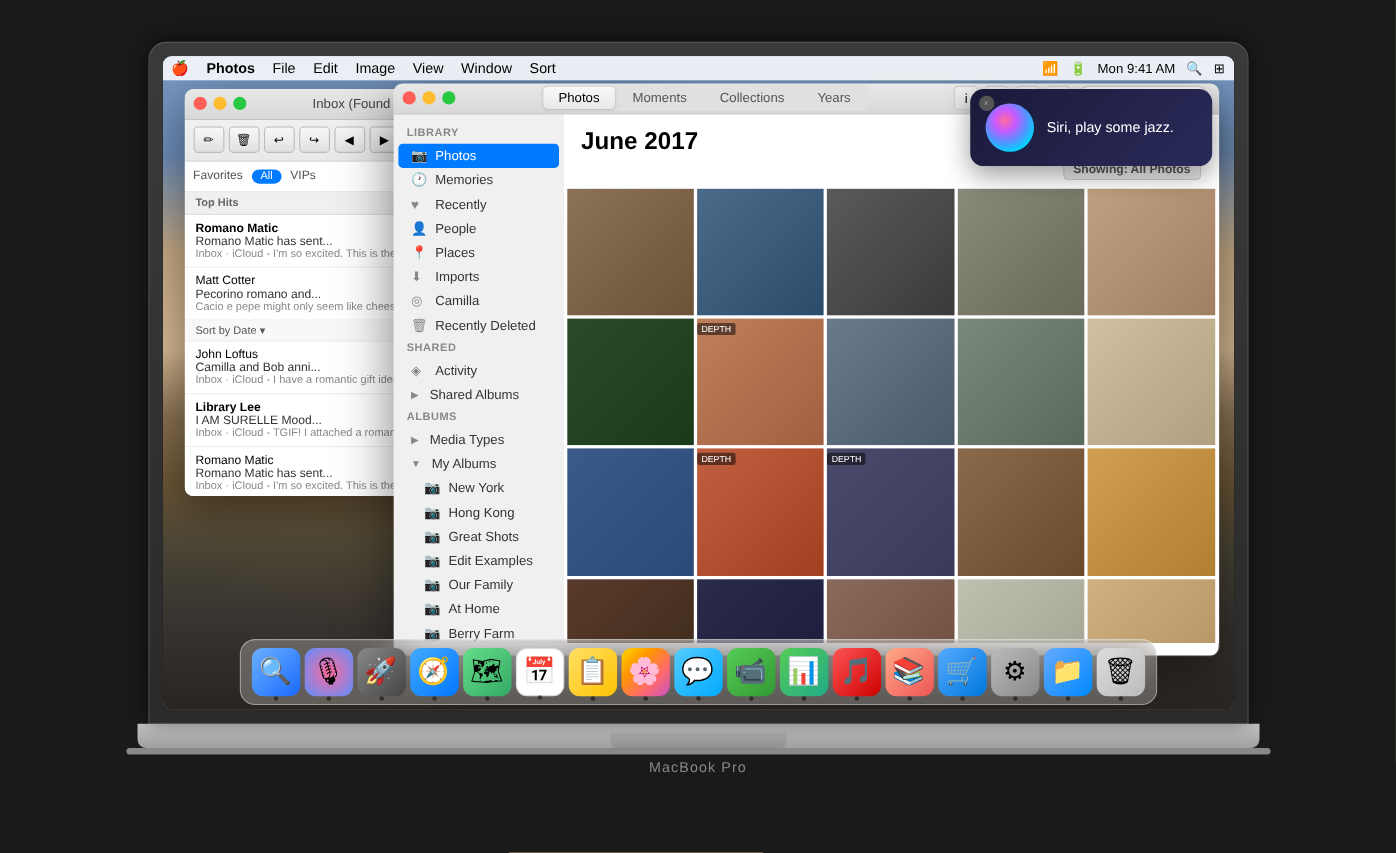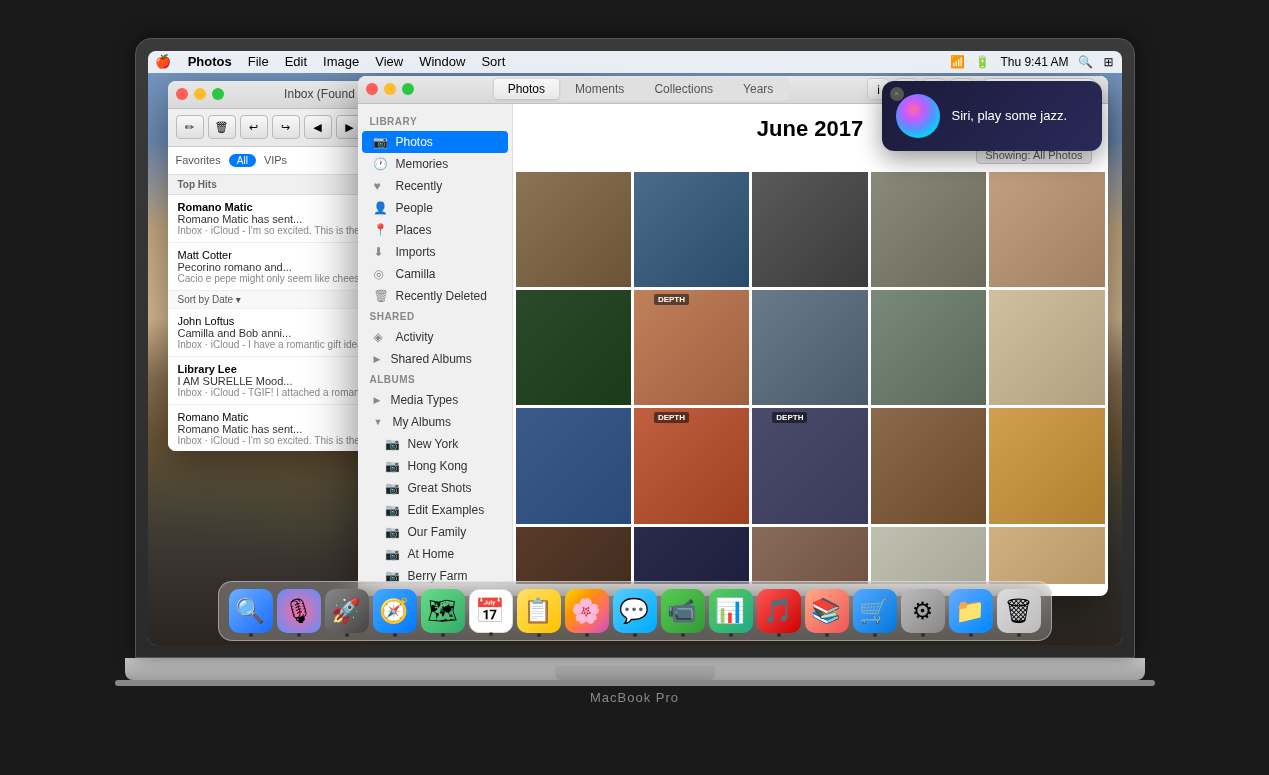--- a/index.html
+++ b/index.html
@@ -425,21 +425,20 @@
     }
 
     .photos-main {
       flex: 1;
       background: #fff;
       overflow-y: auto;
     }
 
     .photos-header {
       padding: 12px 16px 4px;
-      text-align: center;
     }
 
     .photos-title {
       font-size: 22px;
       font-weight: 700;
       color: #000;
     }
 
     .photos-subtitle {
       font-size: 11px;
@@ -455,20 +454,21 @@
     }
 
     .showing-dropdown {
       font-size: 11px;
       color: #555;
       border: 1px solid #ccc;
       border-radius: 4px;
       padding: 2px 8px;
       background: linear-gradient(to bottom, #f8f8f8, #e8e8e8);
       cursor: pointer;
+      font-weight: bold;
     }
 
     .photo-grid {
       display: grid;
       grid-template-columns: repeat(5, 1fr);
       gap: 3px;
       padding: 0 3px 3px;
     }
 
     .photo-cell {
@@ -507,27 +507,26 @@
     .photo-15 { background: linear-gradient(135deg, #d0a050 0%, #b08030 100%); }
     .photo-16 { background: linear-gradient(135deg, #5a3a2a 0%, #3a2a1a 100%); }
     .photo-17 { background: linear-gradient(135deg, #2a2a4a 0%, #1a1a3a 100%); }
     .photo-18 { background: linear-gradient(135deg, #8a6a5a 0%, #6a4a3a 100%); }
     .photo-19 { background: linear-gradient(135deg, #c0c0b0 0%, #a0a090 100%); }
     .photo-20 { background: linear-gradient(135deg, #d0b080 0%, #b09060 100%); }
 
     .depth-badge {
       position: absolute;
       top: 4px;
-      left: 20px;
+      left: 0;
       background: rgba(0,0,0,0.5);
       color: white;
       font-size: 8px;
       padding: 1px 4px;
       border-radius: 2px;
-      font-weight: bold;
     }
 
     
     .siri-notification {
       position: absolute;
       top: 30px;
       right: 20px;
       width: 220px;
       height: 70px;
       background: linear-gradient(135deg, #1a1a3a, #2a2a5a);
@@ -626,21 +625,21 @@
             <span>File</span>
             <span>Edit</span>
             <span>Image</span>
             <span>View</span>
             <span>Window</span>
             <span>Sort</span>
           </div>
           <div class="menubar-right">
             <span>📶</span>
             <span>🔋</span>
-            <span>Thu 9:41 AM</span>
+            <span>Mon 9:41 AM</span>
             <span>🔍</span>
             <span>⊞</span>
           </div>
         </div>
 
         <div class="siri-notification">
           <div class="siri-close">×</div>
           <div class="siri-orb"></div>
           <div class="siri-text">Siri, play some jazz.</div>
         </div>

